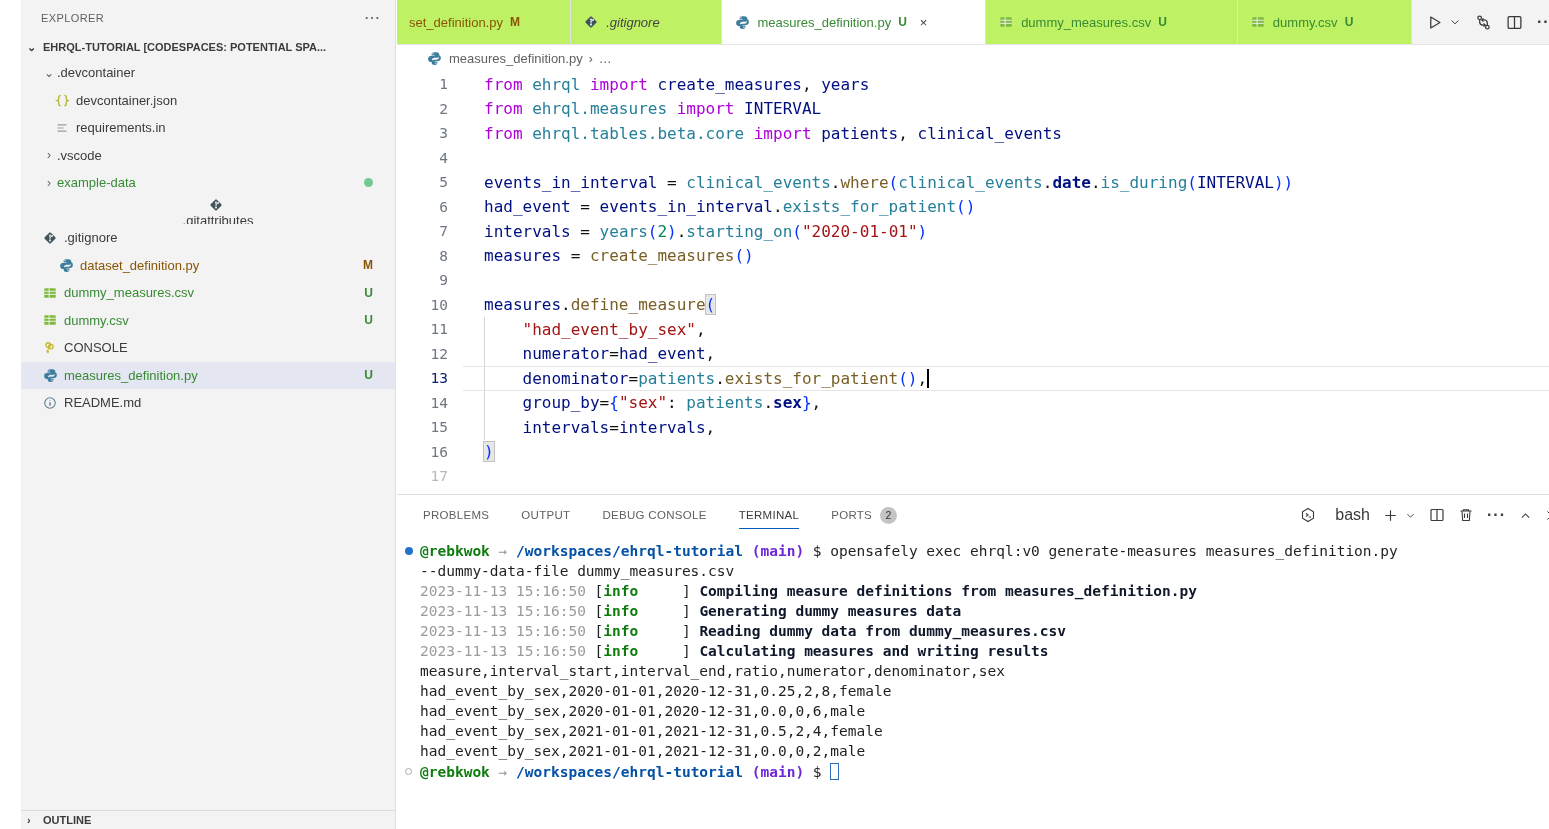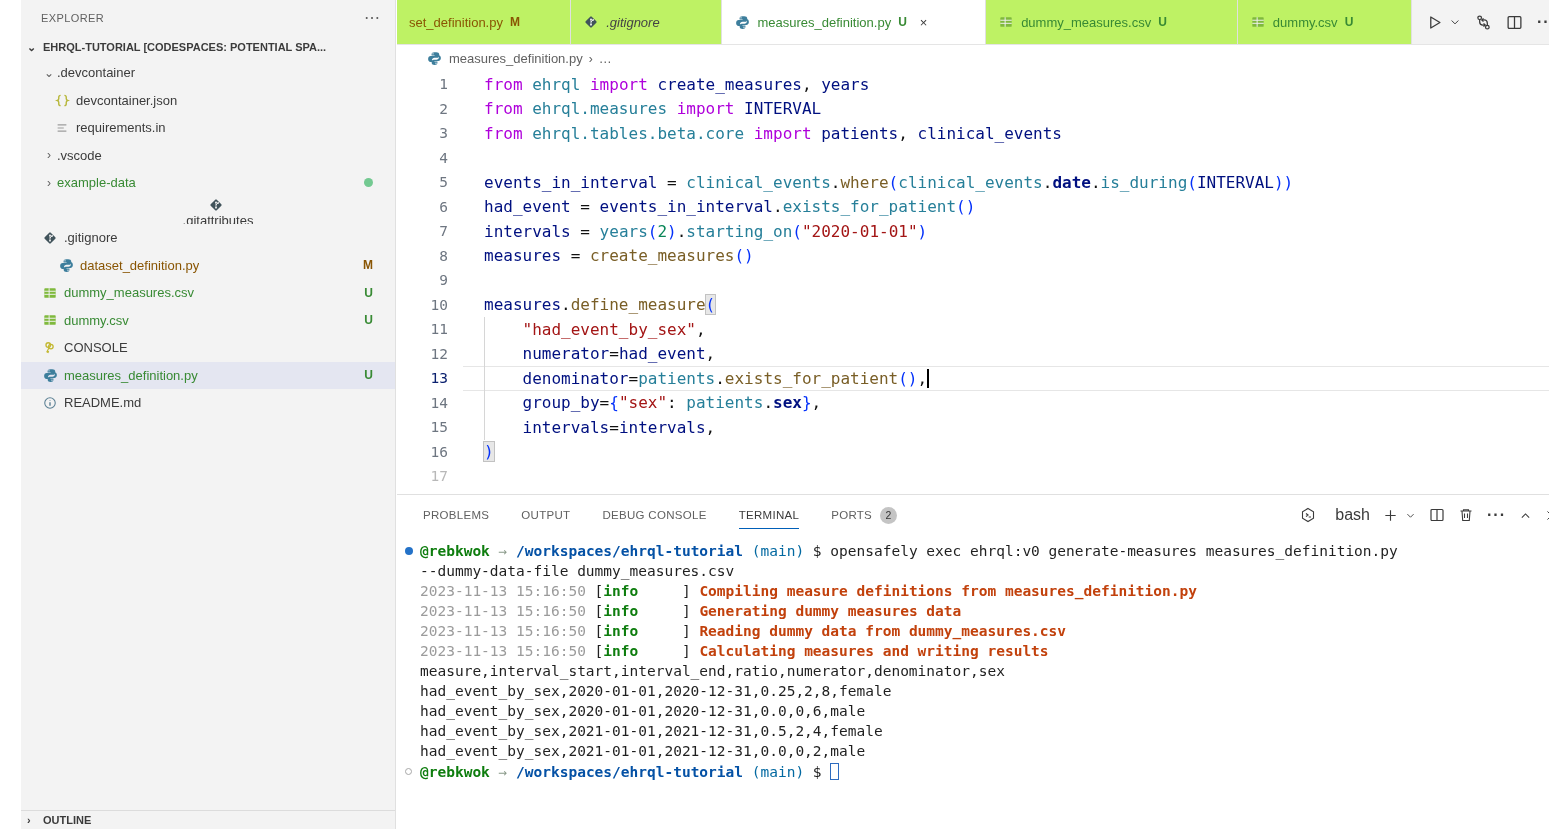--- a/index.html
+++ b/index.html
@@ -94,23 +94,23 @@
   .pactions { display:flex; align-items:center; gap:13px; color:#3b3b3b; }
   .shell-label { font-size:16px; display:flex; align-items:center; gap:19px; }
   .term { position:absolute; left:0; top:40px; right:0; bottom:0; overflow:hidden;
     font-family:"DejaVu Sans Mono", monospace; font-size:14.5px; padding-top:6px; }
   .trow2 { display:flex; height:20px; align-items:center; }
   .tdeco { width:23px; flex:none; display:flex; align-items:center; justify-content:center; }
   .tdeco .dfill { width:8px; height:8px; border-radius:50%; background:#2472c8; }
   .tdeco .dhollow { width:7px; height:7px; border-radius:50%; border:1.5px solid #a8a8a8; }
   .ttext { white-space:pre; }
   .ts-g { color:#0e7d0e; font-weight:bold; } .ts-a { color:#8a9a8a; }
-  .ts-bl { color:#0451a5; font-weight:bold; } .ts-r { color:#0369a1; font-weight:normal; }
+  .ts-bl { color:#0451a5; font-weight:bold; } .ts-r { color:#6d28d9; font-weight:bold; }
   .ts-gy { color:#9b9b9b; } .ts-gi { color:#0e7d0e; font-weight:bold; }
-  .ts-t { color:#1f1f1f; } .ts-m { color:#c2410c; font-weight:bold; }
+  .ts-t { color:#1f1f1f; } .ts-m { color:#0f172a; font-weight:bold; }
   .ts-cursor { display:inline-block; width:9px; height:17px; border:1.5px solid #2d6bbf;
     vertical-align:-3px; }
   svg { display:block; }
 </style>
 </head>
 <body>
 
 <div id="root">
 
   <aside class="sidebar">

